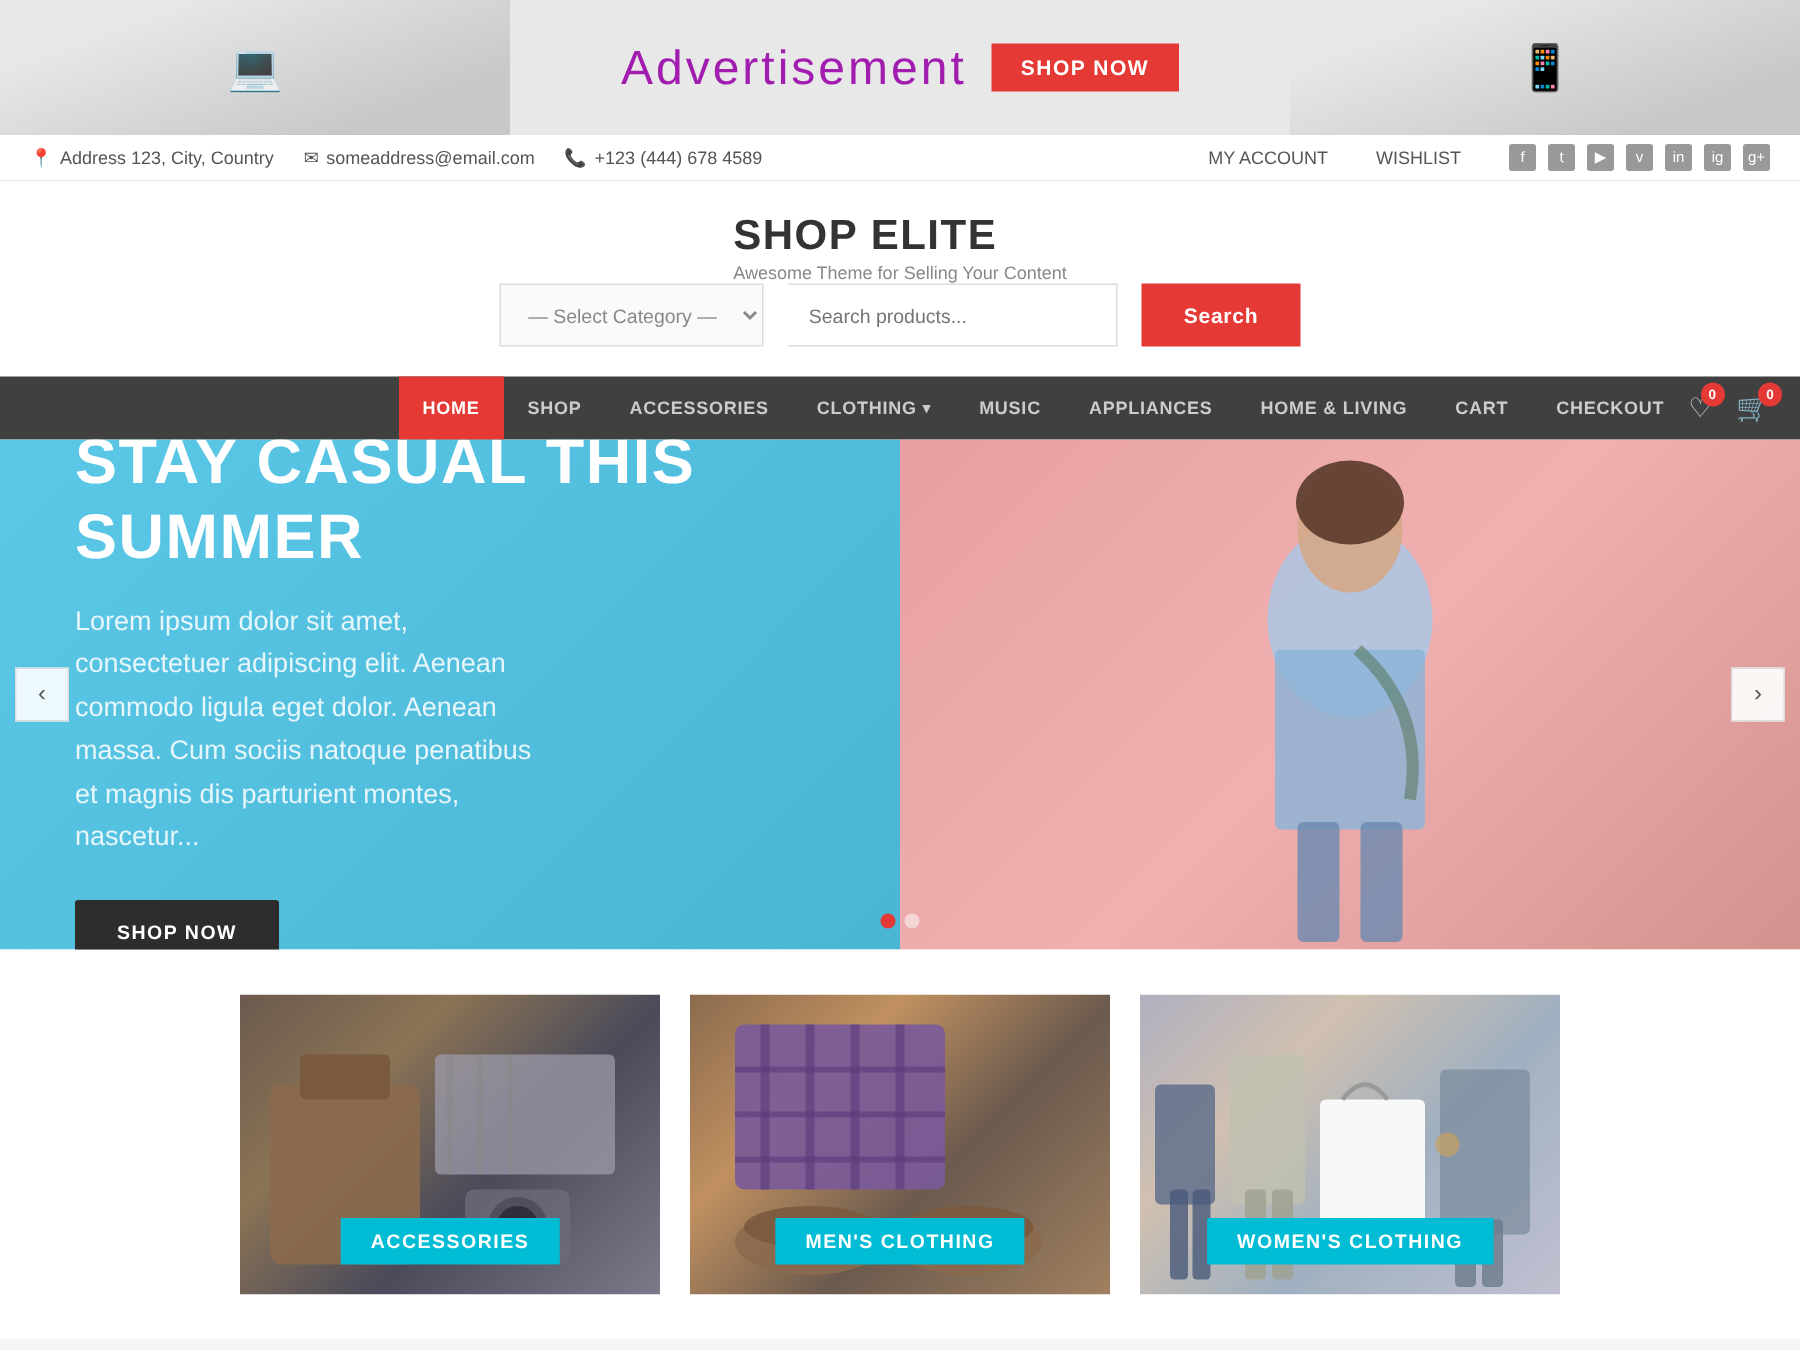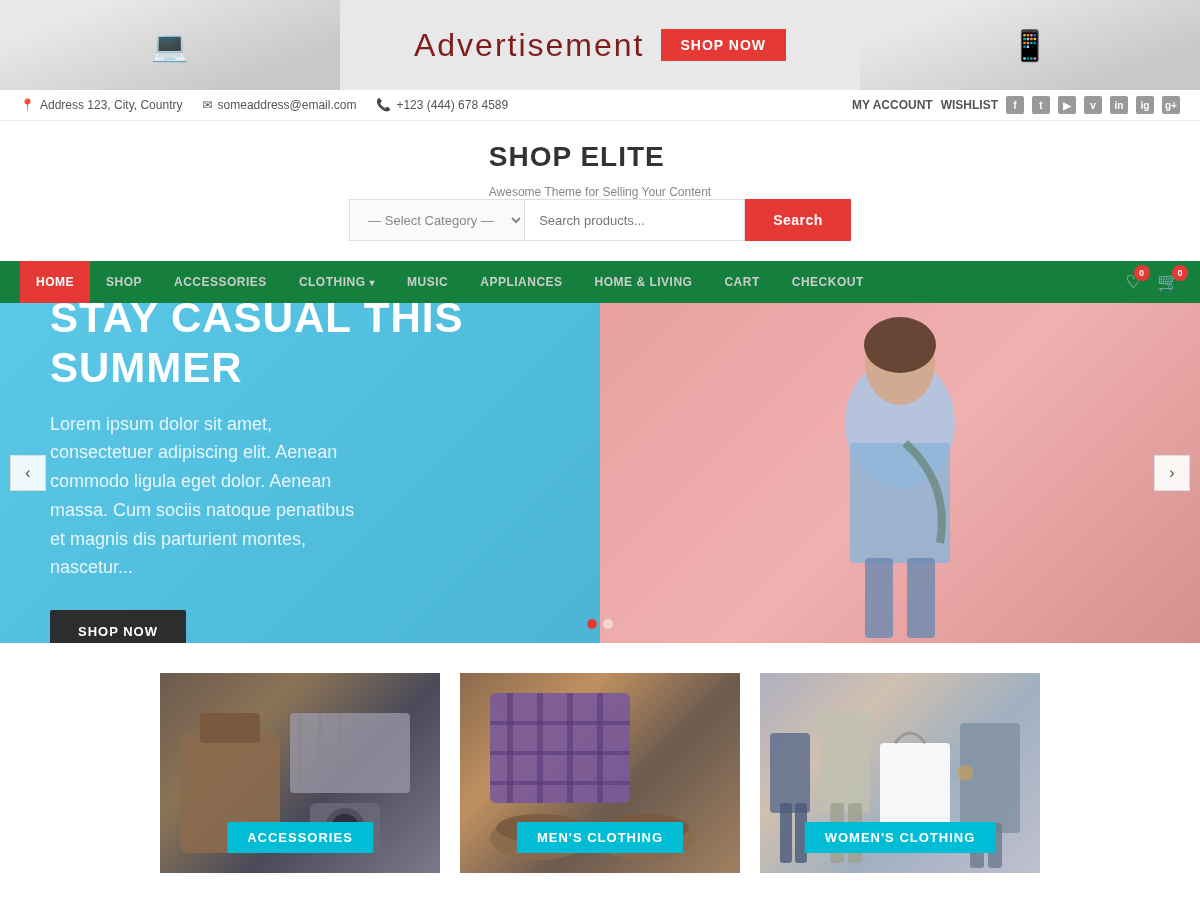--- a/index.html
+++ b/index.html
@@ -18,21 +18,21 @@
     }
     .ad-center {
       display: flex;
       align-items: center;
       gap: 16px;
       z-index: 2;
     }
     .ad-title {
       font-size: 32px;
       font-weight: 300;
-      color: #7f1d1d;
+      color: #a21caf;
       letter-spacing: 2px;
     }
     .ad-btn {
       background: #e53935;
       color: white;
       padding: 8px 20px;
       font-size: 14px;
       font-weight: bold;
       letter-spacing: 1px;
       border: none;
@@ -46,21 +46,21 @@
       border-bottom: 1px solid #eee;
       padding: 6px 20px;
       display: flex;
       align-items: center;
       justify-content: space-between;
       font-size: 12px;
       color: #555;
     }
     .info-bar-left { display: flex; gap: 20px; align-items: center; }
     .info-item { display: flex; align-items: center; gap: 5px; }
-    .info-bar-right { display: flex; align-items: center; gap: 8px; font-weight: bold; }
+    .info-bar-right { display: flex; align-items: center; gap: 32px; }
     .info-link { color: #555; text-decoration: none; font-size: 12px; }
     .social-icons { display: flex; gap: 8px; }
     .social-icon { width: 18px; height: 18px; background: #999; border-radius: 2px; display: flex; align-items: center; justify-content: center; color: white; font-size: 10px; }
 
     
     .header {
       background: white;
       padding: 20px 20px;
       display: flex;
       align-items: center;
@@ -70,26 +70,26 @@
     .logo-area {}
     .logo-title {
       font-size: 28px;
       font-weight: bold;
       color: #333;
       letter-spacing: 1px;
     }
     .logo-subtitle {
       font-size: 12px;
       color: #888;
-      margin-top: 12px;
+      margin-top: 2px;
     }
     .search-area {
       display: flex;
       align-items: flex-start;
-      gap: 0;
+      gap: 16px;
     }
     .category-select {
       border: 1px solid #ddd;
       padding: 10px 14px;
       font-size: 13px;
       color: #888;
       background: #fafafa;
       outline: none;
       cursor: pointer;
       height: 42px;
@@ -112,24 +112,24 @@
       padding: 0 28px;
       height: 42px;
       font-size: 14px;
       font-weight: bold;
       cursor: pointer;
       letter-spacing: 0.5px;
     }
 
     
     .nav-bar {
-      background: #15803d;
-      display: flex;
-      align-items: center;
-      justify-content: space-between;
+      background: #404040;
+      display: flex;
+      align-items: center;
+      justify-content: flex-end;
       padding: 0 20px;
     }
     .nav-left {
       display: flex;
     }
     .nav-item {
       padding: 14px 16px;
       color: #ccc;
       font-size: 12px;
       font-weight: bold;

